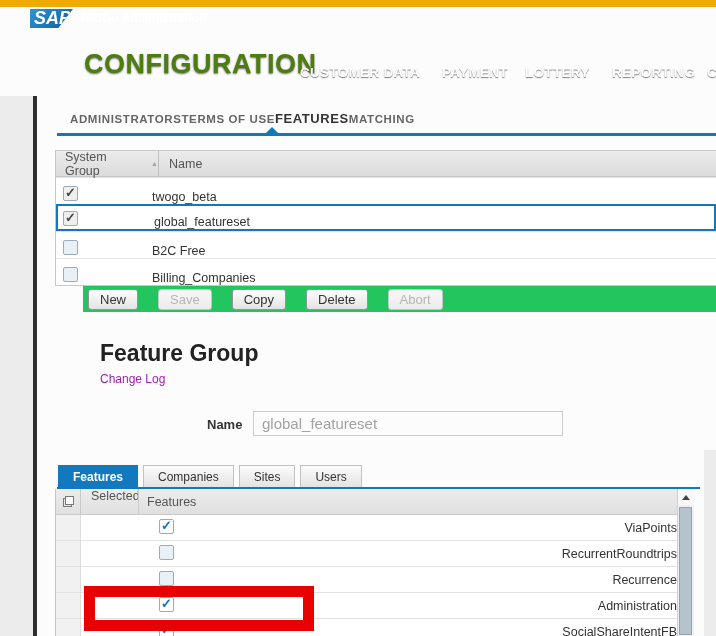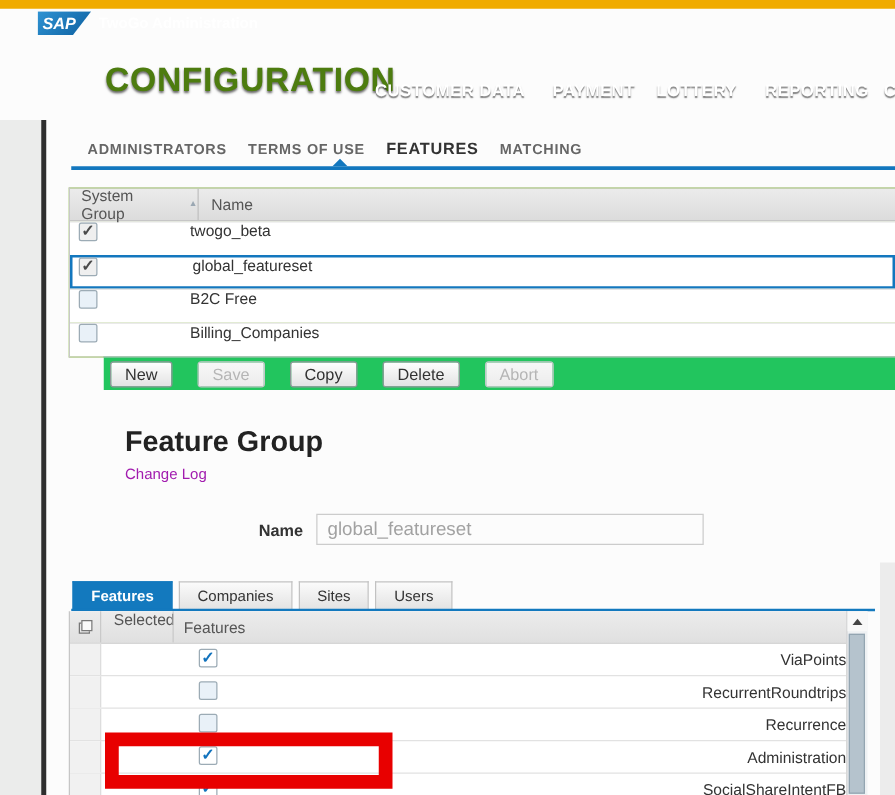--- a/index.html
+++ b/index.html
@@ -6,51 +6,51 @@
   body { font-family: "Liberation Sans", sans-serif; background:#fff; }
   .page { position:relative; width:716px; height:636px; overflow:hidden; background:#fcfcfc; }
 
   
   .goldbar { position:absolute; left:0; top:0; width:716px; height:7px; background:#f0ab00; }
   .appheader { position:absolute; left:0; top:7px; width:716px; height:89px;
 ature    background:linear-gradient(#4b4b4b,#1d1d1d); overflow:hidden; }
   .saplogo { position:absolute; left:30px; top:2px; width:43px; height:19px;
     background:linear-gradient(135deg,#2f93d3,#0d5f9f);
     clip-path:polygon(0 0,100% 0,66% 100%,0 100%);
-    color:#fff; font-weight:bold; font-style:italic; font-size:13px; line-height:19px; padding-left:4px; }
+    color:#fff; font-weight:bold; font-style:italic; font-size:18px; line-height:19px; padding-left:4px; }
   .apptitle { position:absolute; left:79px; top:4px; color:#fff; font-size:12px; font-weight:bold; }
   .configtitle { position:absolute; left:84px; top:42px; color:#4d7c0f; font-size:27px; font-weight:bold;
     letter-spacing:.5px; text-shadow:0 1px 2px rgba(0,0,0,.6); }
   .navitem { position:absolute; top:58px; color:#fff; font-size:13.5px; font-weight:bold; letter-spacing:.3px;
     text-shadow:0 1px 1px rgba(0,0,0,.5); cursor:pointer; white-space:nowrap; }
   .notch { position:absolute; left:118px; bottom:0; width:0; height:0;
     border-left:7px solid transparent; border-right:7px solid transparent; border-bottom:8px solid #fcfcfc; }
 
   
   .sidestrip { position:absolute; left:0; top:96px; width:33px; height:540px; background:#ebeceb; }
   .sidebar-dark { position:absolute; left:33px; top:96px; width:4px; height:540px; background:#2e2e2e; }
   .rightstrip { position:absolute; left:704px; top:450px; width:12px; height:186px; background:#ececec; }
 
   
-  .sectiontabs { position:absolute; left:70px; top:111px; display:flex; gap:17px; align-items:baseline;text-align:center; }
+  .sectiontabs { position:absolute; left:70px; top:111px; display:flex; align-items:baseline;text-align:center; }
   .stab { font-size:11.5px; font-weight:bold; letter-spacing:.6px; color:#666; cursor:pointer; white-space:nowrap; }
   .stab.active { font-size:13px; color:#333; }
   .tabline { position:absolute; left:57px; top:133px; width:659px; height:3px; background:#1377be; }
   .tabline-tri { position:absolute; left:266px; top:127px; width:0; height:0;
     border-left:6px solid transparent; border-right:6px solid transparent; border-bottom:6px solid #1377be; }
 
   
-  .gtable { position:absolute; left:55px; top:150px; width:661px; background:#84cc16;
+  .gtable { position:absolute; left:55px; top:150px; width:661px; background:#86efac;
     border:1px solid #c8c8c8; border-right:none; }
   .gthead { display:flex; height:26px; align-items:center;
     background:linear-gradient(#ebebeb,#dcdcdc); border-bottom:1px solid #c6c6c6; color:#555; font-size:12.5px; }
   .gthead .h-sg { width:102px; padding-left:9px; display:flex; align-items:center; cursor:pointer; }
   .sorticon { font-size:7px; color:#9aa7b2; margin-left:26px; }
   .gthead .h-name { flex:1; padding-left:10px; border-left:1px solid #c0c0c0; height:100%; display:flex; align-items:center; cursor:pointer; }
-  .grow { display:flex; height:27px; align-items:flex-start; border-top:1px solid #e4e4e4; background:#fff; font-size:12.5px; color:#333; }
+  .grow { display:flex; height:27px; align-items:flex-end; border-top:1px solid #e4e4e4; background:#fff; font-size:12.5px; color:#333; }
   .grow:first-of-type { border-top:none; }
   .grow.selected { border:2px solid #1377be; height:27px; }
   .grow .cbcell { width:96px; padding-left:7px; }
   .grow.selected .cbcell { padding-left:5px; }
   .grow .namecell { flex:1; cursor:pointer; }
 
   
   .cb { display:inline-block; width:15px; height:15px; border:1px solid #9cab b5; border:1px solid #9cabb5;
     border-radius:2px; background:#e9f1f8; position:relative; cursor:pointer; }
   .cb.checked { background:#efefef; }

